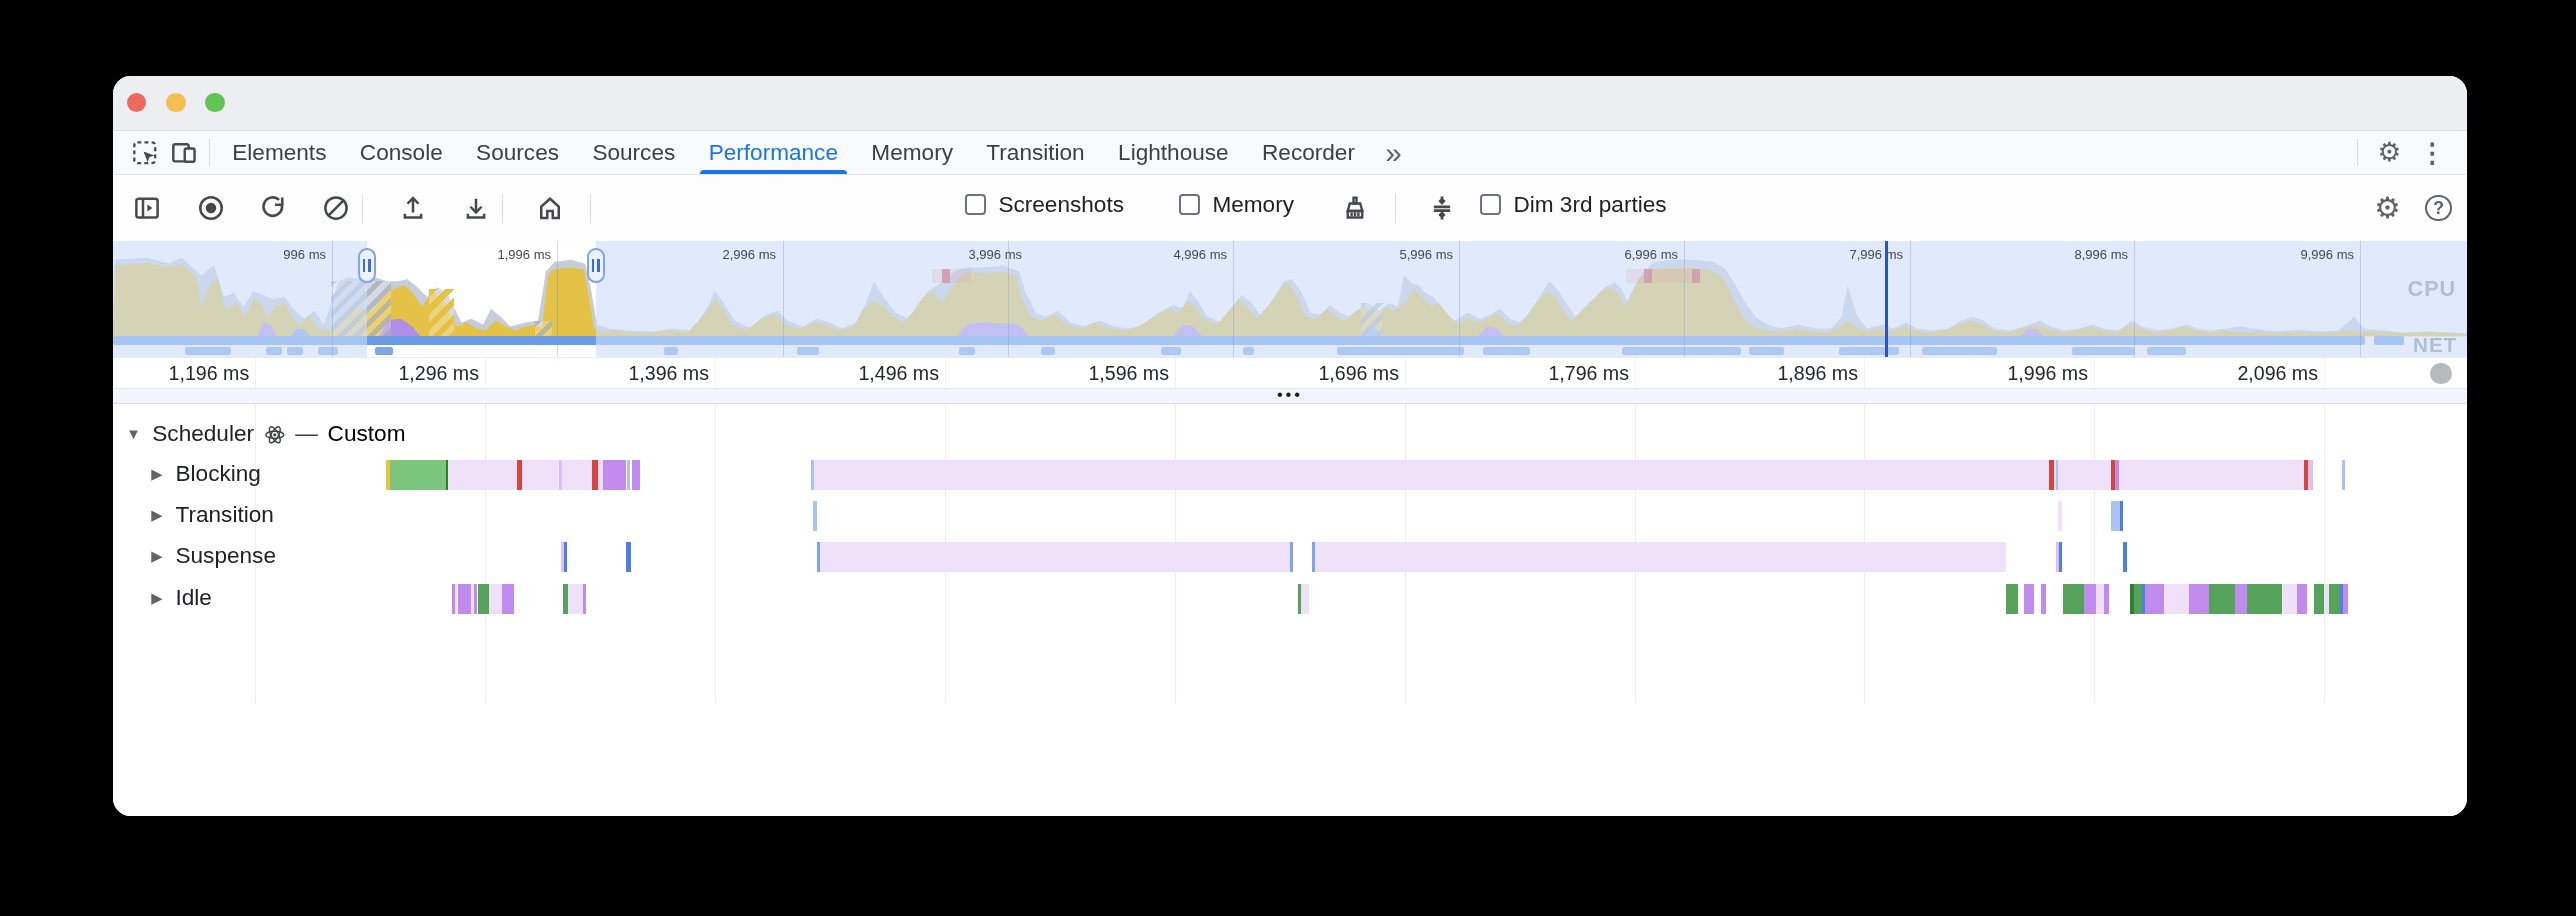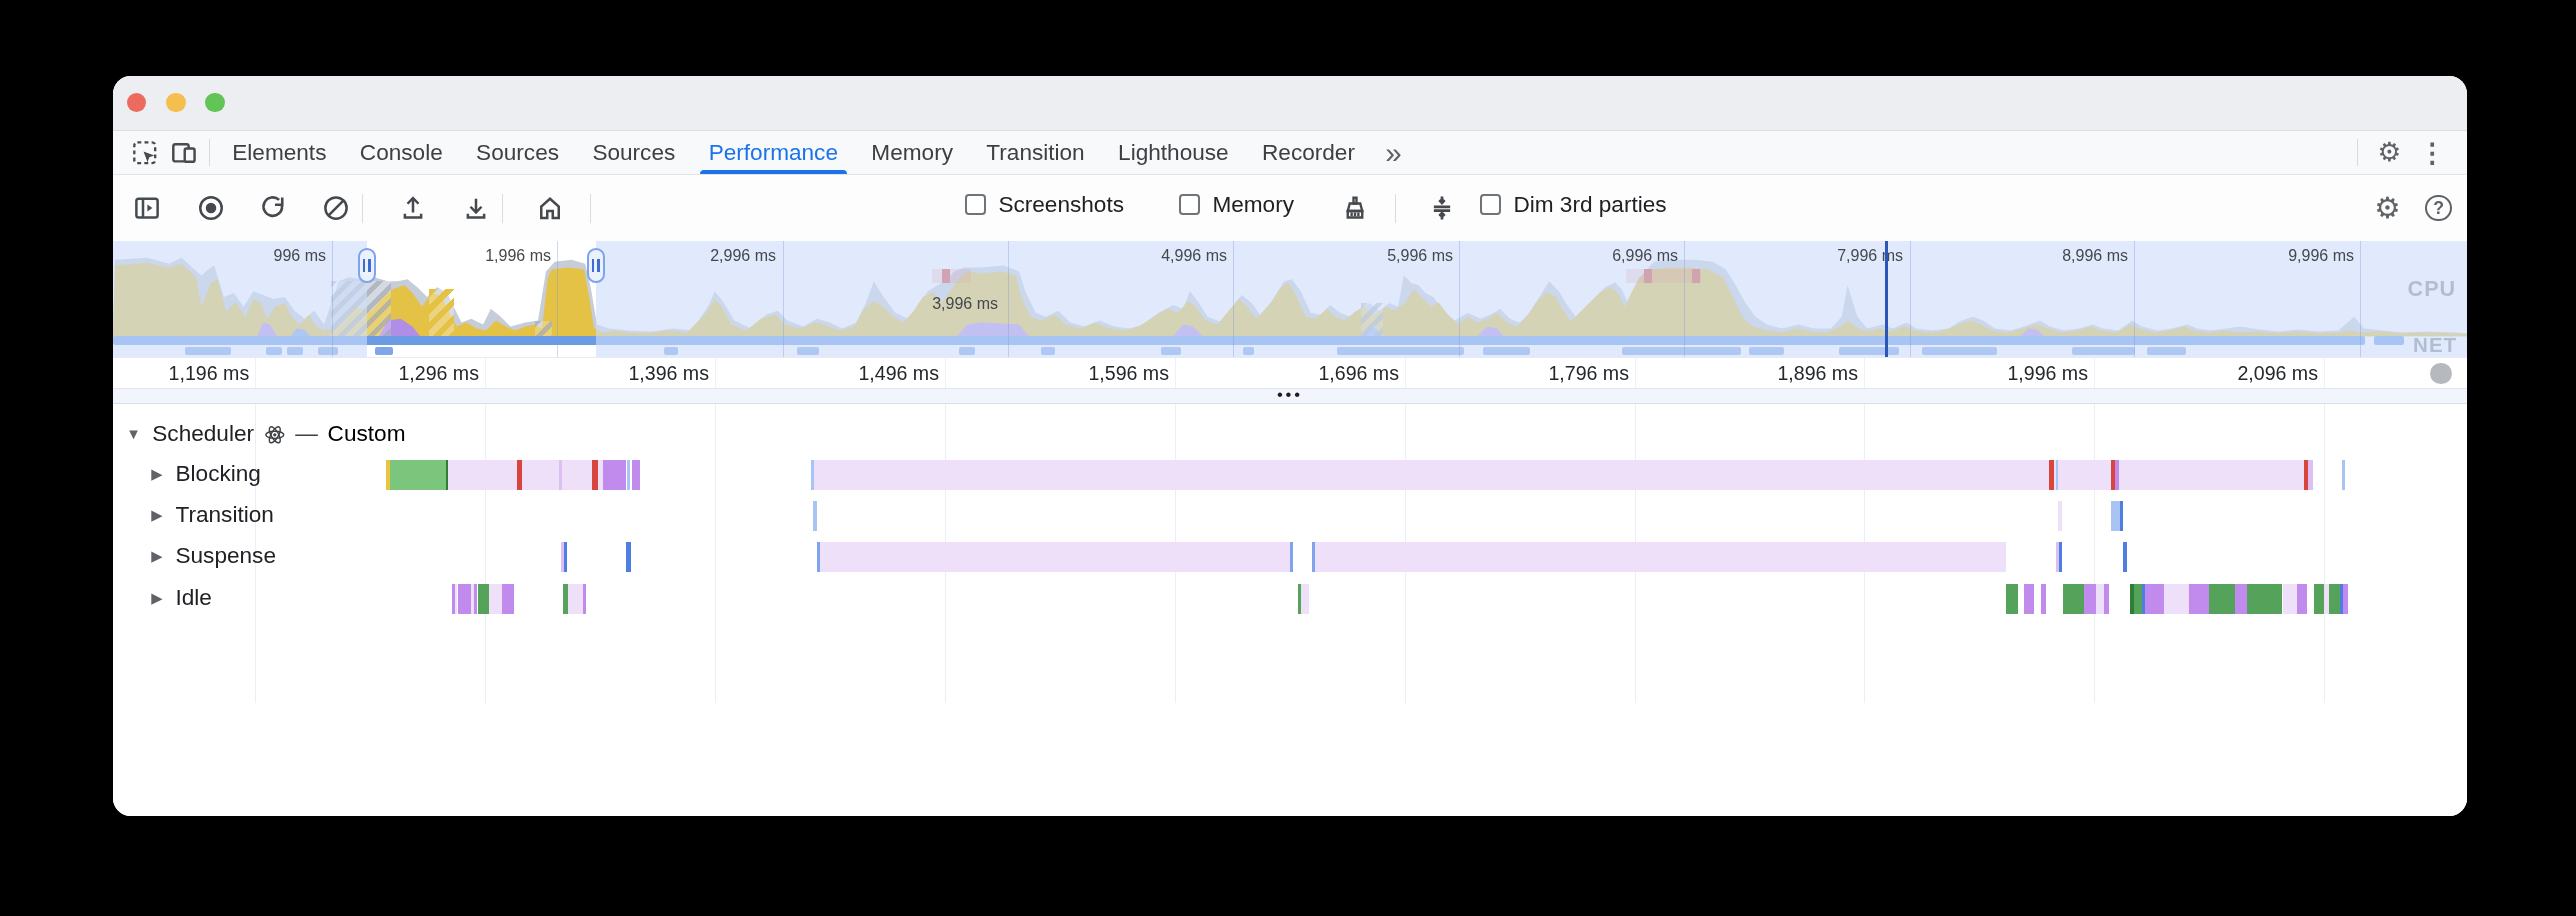--- a/index.html
+++ b/index.html
@@ -25,21 +25,21 @@
   .ticon{position:absolute;top:14.7px;width:37px;height:37px;display:flex;align-items:center;justify-content:center;}
   .tvdiv{position:absolute;top:18.7px;width:1px;height:29.5px;background:#D9DCE1;}
   .cbgroup{position:absolute;top:16.7px;display:flex;align-items:center;gap:12.8px;}
   .cbx{width:20.6px;height:20.6px;border:2.5px solid #6F7479;border-radius:3.9px;background:#fff;box-sizing:border-box;}
   .cblabel{font-size:22.6px;color:#202124;white-space:nowrap;}
   .qcircle{width:26.5px;height:26.5px;border:2.5px solid #5F6368;border-radius:50%;color:#5F6368;font-size:17.7px;font-weight:bold;display:flex;align-items:center;justify-content:center;box-sizing:border-box;}
   
   .overview{position:absolute;left:0;top:165px;right:0;height:116px;background:#fff;overflow:hidden;}
   .cpu-svg{position:absolute;left:0;top:0;}
   .ov-grid{position:absolute;top:0;bottom:0;width:1px;background:rgba(125,155,215,.38);}
-  .ov-label{position:absolute;top:5.9px;width:147px;text-align:right;font-size:16px;color:#44484D;}
+  .ov-label{position:absolute;top:5.9px;width:147px;text-align:right;font-size:13px;color:#44484D;}
   .hatch{position:absolute;bottom:20.6px;}
   .hatch.gray{background:repeating-linear-gradient(135deg,rgba(170,176,188,.75) 0 4.9px,rgba(255,255,255,.25) 4.9px 10.8px);}
   .hatch.yellow{background:repeating-linear-gradient(135deg,#E3C245 0 5.9px,rgba(255,255,255,.3) 5.9px 11.8px);}
   .net-band{position:absolute;top:95px;height:8.8px;border-radius:2px;}
   .net-bar{position:absolute;top:106px;height:7.9px;border-radius:2px;}
   .marker{position:absolute;top:27.5px;height:14.7px;background:rgba(217,72,64,.22);}
   .marker-tick{position:absolute;top:0;height:14.7px;}
   .dim{position:absolute;top:0;bottom:0;}
   .handle{position:absolute;top:6.9px;width:17.7px;height:35px;background:#EBF2FE;border:2px solid #7FA3EE;border-radius:8.8px;box-sizing:border-box;display:flex;gap:2.9px;align-items:center;justify-content:center;}
   .handle i{display:block;width:2.5px;height:12.8px;background:#3E6CD0;}
@@ -253,21 +253,21 @@
         <div class="ov-grid" style="left: 895px;"></div>
         <div class="ov-grid" style="left: 1120px;"></div>
         <div class="ov-grid" style="left: 1346px;"></div>
         <div class="ov-grid" style="left: 1571px;"></div>
         <div class="ov-grid" style="left: 1797px;"></div>
         <div class="ov-grid" style="left: 2021px;"></div>
         <div class="ov-grid" style="left: 2247px;"></div>
         <div class="ov-label" style="left: 66px;">996 ms</div>
         <div class="ov-label" style="left: 291px;">1,996 ms</div>
         <div class="ov-label" style="left: 516px;">2,996 ms</div>
-        <div class="ov-label" style="left: 738px; margin-top: 48px;">3,996 ms</div>
+        <div class="ov-label" style="left: 762px;">3,996 ms</div>
         <div class="ov-label" style="left: 967px;">4,996 ms</div>
         <div class="ov-label" style="left: 1193px;">5,996 ms</div>
         <div class="ov-label" style="left: 1418px;">6,996 ms</div>
         <div class="ov-label" style="left: 1643px;">7,996 ms</div>
         <div class="ov-label" style="left: 1868px;">8,996 ms</div>
         <div class="ov-label" style="left: 2094px;">9,996 ms</div>
         <div class="handle" style="left: 245px;">
           <i></i>
           <i></i>
         </div>

